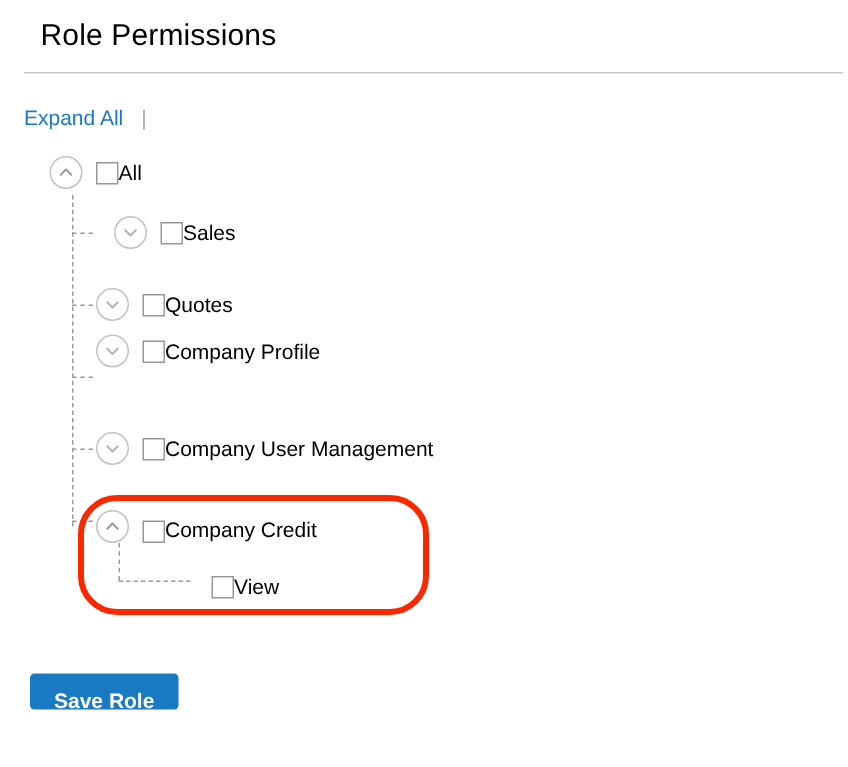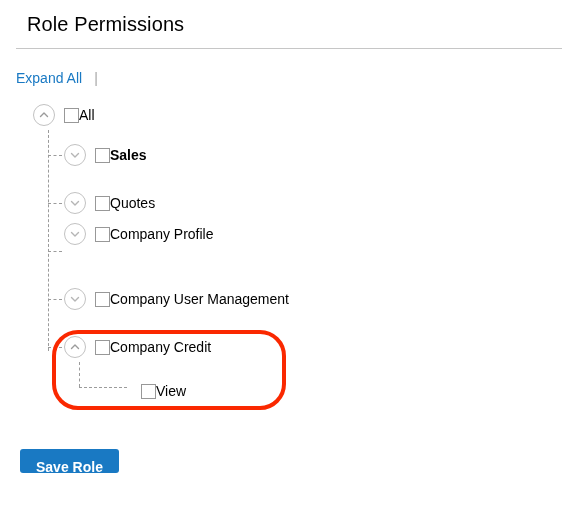--- a/index.html
+++ b/index.html
@@ -177,21 +177,21 @@
   <div class="tree-row" style="left:33px; top:0px;">
     <span class="toggle">
       <svg width="12" height="12" viewBox="0 0 12 12" aria-hidden="true">
         <path d="M2.5 7.5 L6 4 L9.5 7.5" fill="none" stroke="#9b9b9b" stroke-width="1.4" stroke-linecap="round" stroke-linejoin="round"></path>
       </svg>
     </span>
     <span class="cbox"></span>
     <span class="row-label">All</span>
   </div>
 
-  <div class="tree-row" style="left:64px; top:40px;font-weight:bold;">
+  <div class="tree-row" style="left:76px; top:40px;">
     <span class="toggle">
       <svg width="12" height="12" viewBox="0 0 12 12" aria-hidden="true">
         <path d="M2.5 4.5 L6 8 L9.5 4.5" fill="none" stroke="#b5b5b5" stroke-width="1.4" stroke-linecap="round" stroke-linejoin="round"></path>
       </svg>
     </span>
     <span class="cbox"></span>
     <span class="row-label">Sales</span>
   </div>
 
   <div class="tree-row" style="left:64px; top:88px;">
@@ -217,21 +217,21 @@
   <div class="tree-row" style="left:64px; top:184px;align-items:center;">
     <span class="toggle">
       <svg width="12" height="12" viewBox="0 0 12 12" aria-hidden="true">
         <path d="M2.5 4.5 L6 8 L9.5 4.5" fill="none" stroke="#b5b5b5" stroke-width="1.4" stroke-linecap="round" stroke-linejoin="round"></path>
       </svg>
     </span>
     <span class="cbox"></span>
     <span class="row-label">Company User Management</span>
   </div>
 
-  <div class="tree-row" style="left:64px; top:232px;">
+  <div class="tree-row" style="left:64px; top:232px;align-items:flex-end;">
     <span class="toggle">
       <svg width="12" height="12" viewBox="0 0 12 12" aria-hidden="true">
         <path d="M2.5 7.5 L6 4 L9.5 7.5" fill="none" stroke="#9b9b9b" stroke-width="1.4" stroke-linecap="round" stroke-linejoin="round"></path>
       </svg>
     </span>
     <span class="cbox"></span>
     <span class="row-label">Company Credit</span>
   </div>
 
   <div class="tree-row" style="left:110px; top:276px;">

